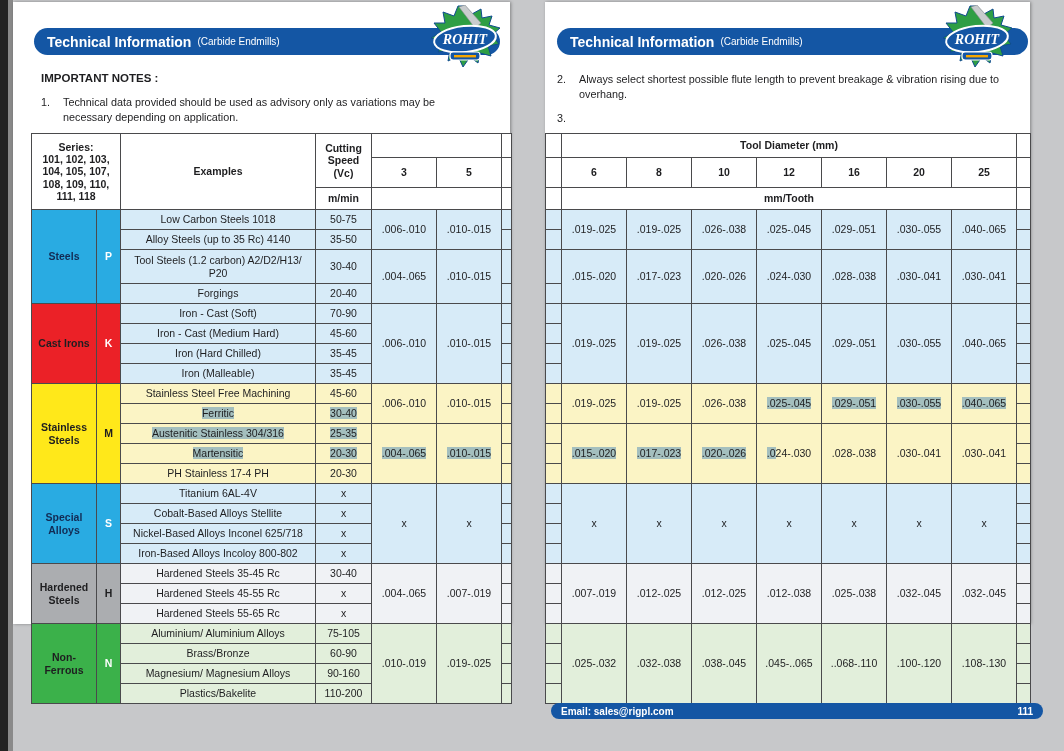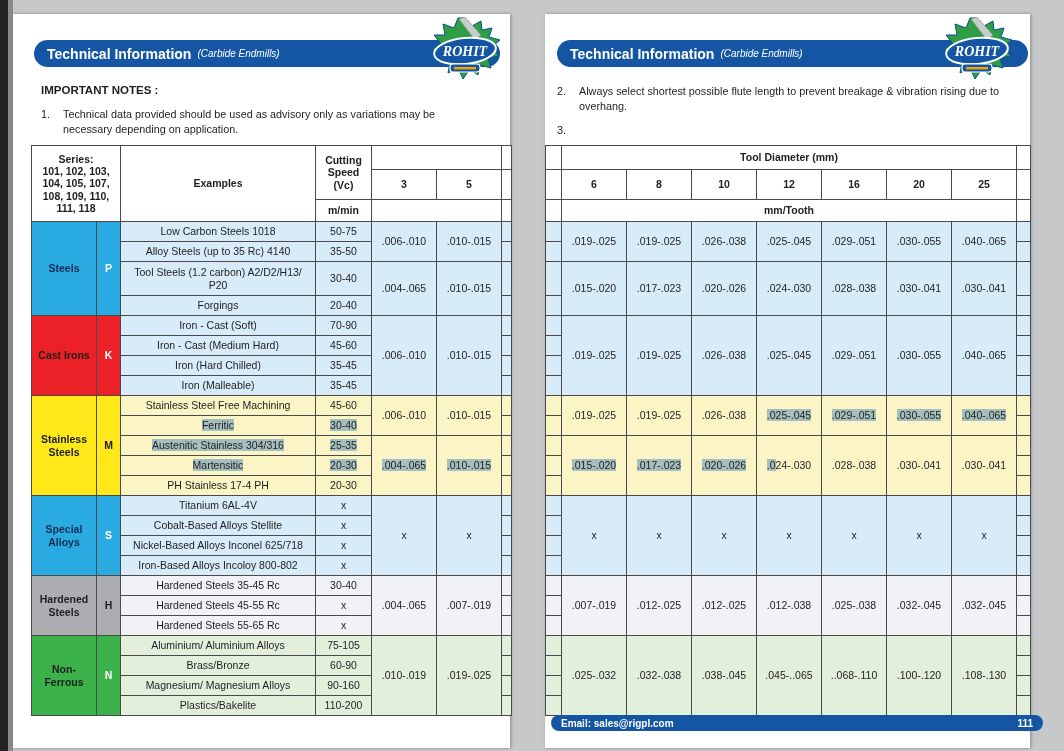--- a/index.html
+++ b/index.html
@@ -4,31 +4,31 @@
 <style>
   html,body{margin:0;padding:0;}
   body{
     width:1064px;height:751px;position:relative;overflow:hidden;
     background:#c7c8ca;
     font-family:"Liberation Sans", sans-serif;
     color:#1e1e20;
   }
   .edge-strip{position:absolute;left:0;top:0;width:8px;height:751px;background:#232323;}
   .edge-strip2{position:absolute;left:8px;top:0;width:5px;height:751px;background:#8a8a8a;}
-  .page{position:absolute;top:14px;height:734px;background:#ffffff;box-shadow:1px 0 3px rgba(0,0,0,.35);}
+  .page{position:absolute;top:2px;height:622px;background:#ffffff;box-shadow:1px 0 3px rgba(0,0,0,.35);}
   .page-left{left:13px;width:497px;}
   .page-right{left:545px;width:485px;}
 
   
   .hbar{position:absolute;top:26px;height:27px;background:#1456a4;border-radius:14px;
         display:flex;align-items:center;padding-left:13px;color:#fff;white-space:nowrap;}
   .hbar-l{left:21px;right:10px;}
   .hbar-r{left:12px;width:458px;}
   .hbar-title{font-weight:bold;font-size:14px;}
-  .hbar-sub{font-size:10px;margin-left:6px;font-style:italic;}
+  .hbar-sub{font-size:10px;margin-left:6px;}
   .logo{position:absolute;width:76px;height:66px;}
   .logo-l{left:414px;top:3px;}
   .logo-r{left:394px;top:3px;}
 
   
   .notes-title{position:absolute;left:28px;top:70px;font-weight:bold;font-size:11.5px;}
   .note{position:absolute;display:flex;font-size:10.8px;line-height:1.4;}
   .nnum{width:22px;flex:none;}
   .ntxt{white-space:normal;}
   .note-1{left:28px;top:93px;width:440px;}

